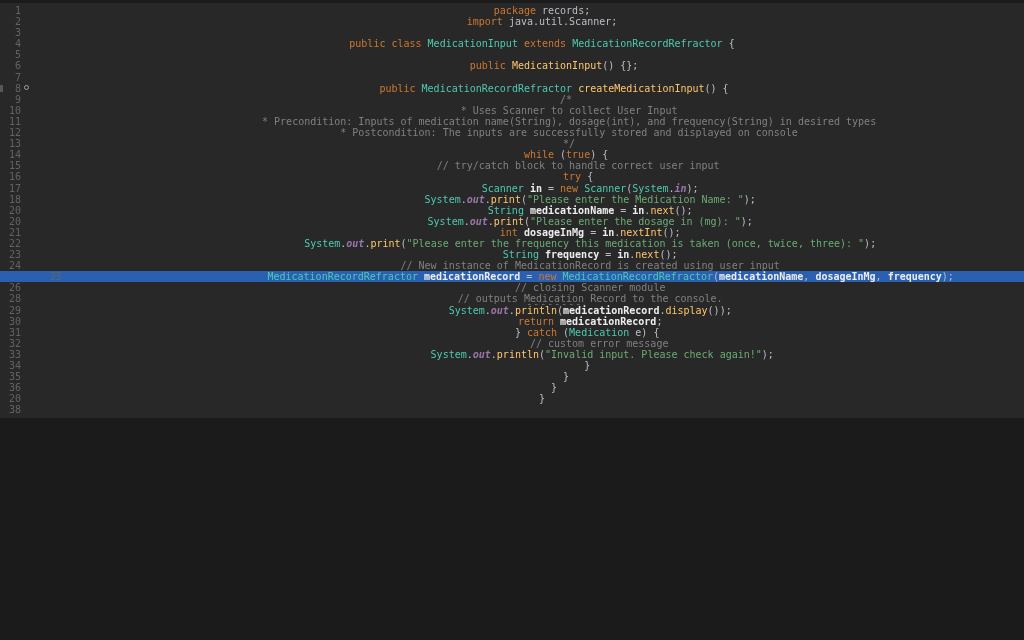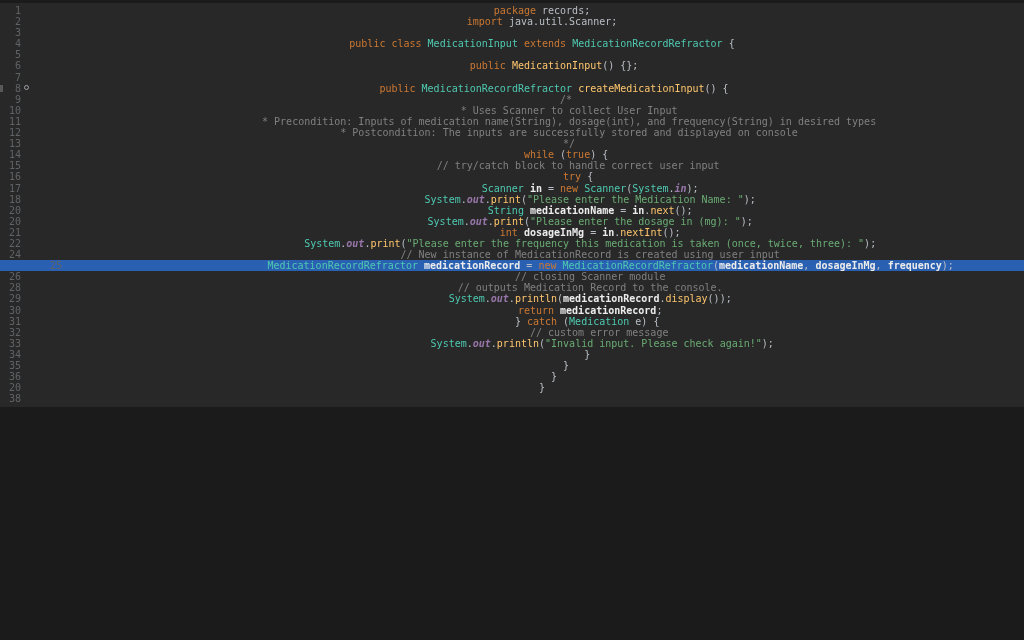--- a/index.html
+++ b/index.html
@@ -96,20 +96,21 @@
         <div class="code-row"><span class="gutter-cell">13</span><span class="code-cell"><span class="tok-c">         */</span></span></div>
         <div class="code-row"><span class="gutter-cell">14</span><span class="code-cell"><span class="tok-p">        </span><span class="tok-k">while</span><span class="tok-p"> (</span><span class="tok-k">true</span><span class="tok-p">) {</span></span></div>
         <div class="code-row"><span class="gutter-cell">15</span><span class="code-cell"><span class="tok-c">            // try/catch block to handle correct user input</span></span></div>
         <div class="code-row"><span class="gutter-cell">16</span><span class="code-cell"><span class="tok-p">            </span><span class="tok-k">try</span><span class="tok-p"> {</span></span></div>
         <div class="code-row"><span class="gutter-cell">17</span><span class="code-cell"><span class="tok-p">                </span><span class="tok-t">Scanner</span><span class="tok-p"> </span><span class="tok-v">in</span><span class="tok-p"> = </span><span class="tok-k">new</span><span class="tok-p"> </span><span class="tok-t">Scanner</span><span class="tok-p">(</span><span class="tok-t">System</span><span class="tok-p">.</span><span class="tok-f">in</span><span class="tok-p">);</span></span></div>
         <div class="code-row"><span class="gutter-cell">18</span><span class="code-cell"><span class="tok-p">                </span><span class="tok-t">System</span><span class="tok-p">.</span><span class="tok-f">out</span><span class="tok-p">.</span><span class="tok-m">print</span><span class="tok-p">(</span><span class="tok-s">"Please enter the Medication Name: "</span><span class="tok-p">);</span></span></div>
         <div class="code-row"><span class="gutter-cell">20</span><span class="code-cell"><span class="tok-p">                </span><span class="tok-t">String</span><span class="tok-p"> </span><span class="tok-v">medicationName</span><span class="tok-p"> = </span><span class="tok-v">in</span><span class="tok-p">.</span><span class="tok-m">next</span><span class="tok-p">();</span></span></div>
         <div class="code-row"><span class="gutter-cell">20</span><span class="code-cell"><span class="tok-p">                </span><span class="tok-t">System</span><span class="tok-p">.</span><span class="tok-f">out</span><span class="tok-p">.</span><span class="tok-m">print</span><span class="tok-p">(</span><span class="tok-s">"Please enter the dosage in (mg): "</span><span class="tok-p">);</span></span></div>
         <div class="code-row"><span class="gutter-cell">21</span><span class="code-cell"><span class="tok-p">                </span><span class="tok-k">int</span><span class="tok-p"> </span><span class="tok-v">dosageInMg</span><span class="tok-p"> = </span><span class="tok-v">in</span><span class="tok-p">.</span><span class="tok-m">nextInt</span><span class="tok-p">();</span></span></div>
         <div class="code-row"><span class="gutter-cell">22</span><span class="code-cell"><span class="tok-p">                </span><span class="tok-t">System</span><span class="tok-p">.</span><span class="tok-f">out</span><span class="tok-p">.</span><span class="tok-m">print</span><span class="tok-p">(</span><span class="tok-s">"Please enter the frequency this medication is taken (once, twice, three): "</span><span class="tok-p">);</span></span></div>
+        <div class="code-row"><span class="gutter-cell">23</span><span class="code-cell"><span class="tok-p">                </span><span class="tok-t">String</span><span class="tok-p"> </span><span class="tok-v">frequency</span><span class="tok-p"> = </span><span class="tok-v">in</span><span class="tok-p">.</span><span class="tok-m">next</span><span class="tok-p">();</span></span></div>
         <div class="code-row"><span class="gutter-cell">24</span><span class="code-cell"><span class="tok-c">                // New instance of MedicationRecord is created using user input</span></span></div>
         <div class="code-row selected"><span class="gutter-cell">25</span><span class="code-cell"><span class="tok-p">                </span><span class="tok-t">MedicationRecordRefractor</span><span class="tok-p"> </span><span class="tok-v">medicationRecord</span><span class="tok-p"> = </span><span class="tok-k">new</span><span class="tok-p"> </span><span class="tok-t">MedicationRecordRefractor</span><span class="tok-p">(</span><span class="tok-v">medicationName</span><span class="tok-p">, </span><span class="tok-v">dosageInMg</span><span class="tok-p">, </span><span class="tok-v">frequency</span><span class="tok-p">);</span></span></div>
         <div class="code-row"><span class="gutter-cell">26</span><span class="code-cell"><span class="tok-c">                // closing Scanner module</span></span></div>
         <div class="code-row"><span class="gutter-cell">28</span><span class="code-cell"><span class="tok-c">                // outputs </span><span class="tok-ct">Medication</span><span class="tok-c"> Record to the console.</span></span></div>
         <div class="code-row"><span class="gutter-cell">29</span><span class="code-cell"><span class="tok-p">                </span><span class="tok-t">System</span><span class="tok-p">.</span><span class="tok-f">out</span><span class="tok-p">.</span><span class="tok-m">println</span><span class="tok-p">(</span><span class="tok-v">medicationRecord</span><span class="tok-p">.</span><span class="tok-m">display</span><span class="tok-p">());</span></span></div>
         <div class="code-row"><span class="gutter-cell">30</span><span class="code-cell"><span class="tok-p">                </span><span class="tok-k">return</span><span class="tok-p"> </span><span class="tok-v">medicationRecord</span><span class="tok-p">;</span></span></div>
         <div class="code-row"><span class="gutter-cell">31</span><span class="code-cell"><span class="tok-p">               } </span><span class="tok-k">catch</span><span class="tok-p"> (</span><span class="tok-t">Medication</span><span class="tok-p"> e) {</span></span></div>
         <div class="code-row"><span class="gutter-cell">32</span><span class="code-cell"><span class="tok-c">                   // custom error message</span></span></div>
         <div class="code-row"><span class="gutter-cell">33</span><span class="code-cell"><span class="tok-p">                    </span><span class="tok-t">System</span><span class="tok-p">.</span><span class="tok-f">out</span><span class="tok-p">.</span><span class="tok-m">println</span><span class="tok-p">(</span><span class="tok-s">"Invalid input. Please check again!"</span><span class="tok-p">);</span></span></div>
         <div class="code-row"><span class="gutter-cell">34</span><span class="code-cell"><span class="tok-p">               }</span></span></div>

